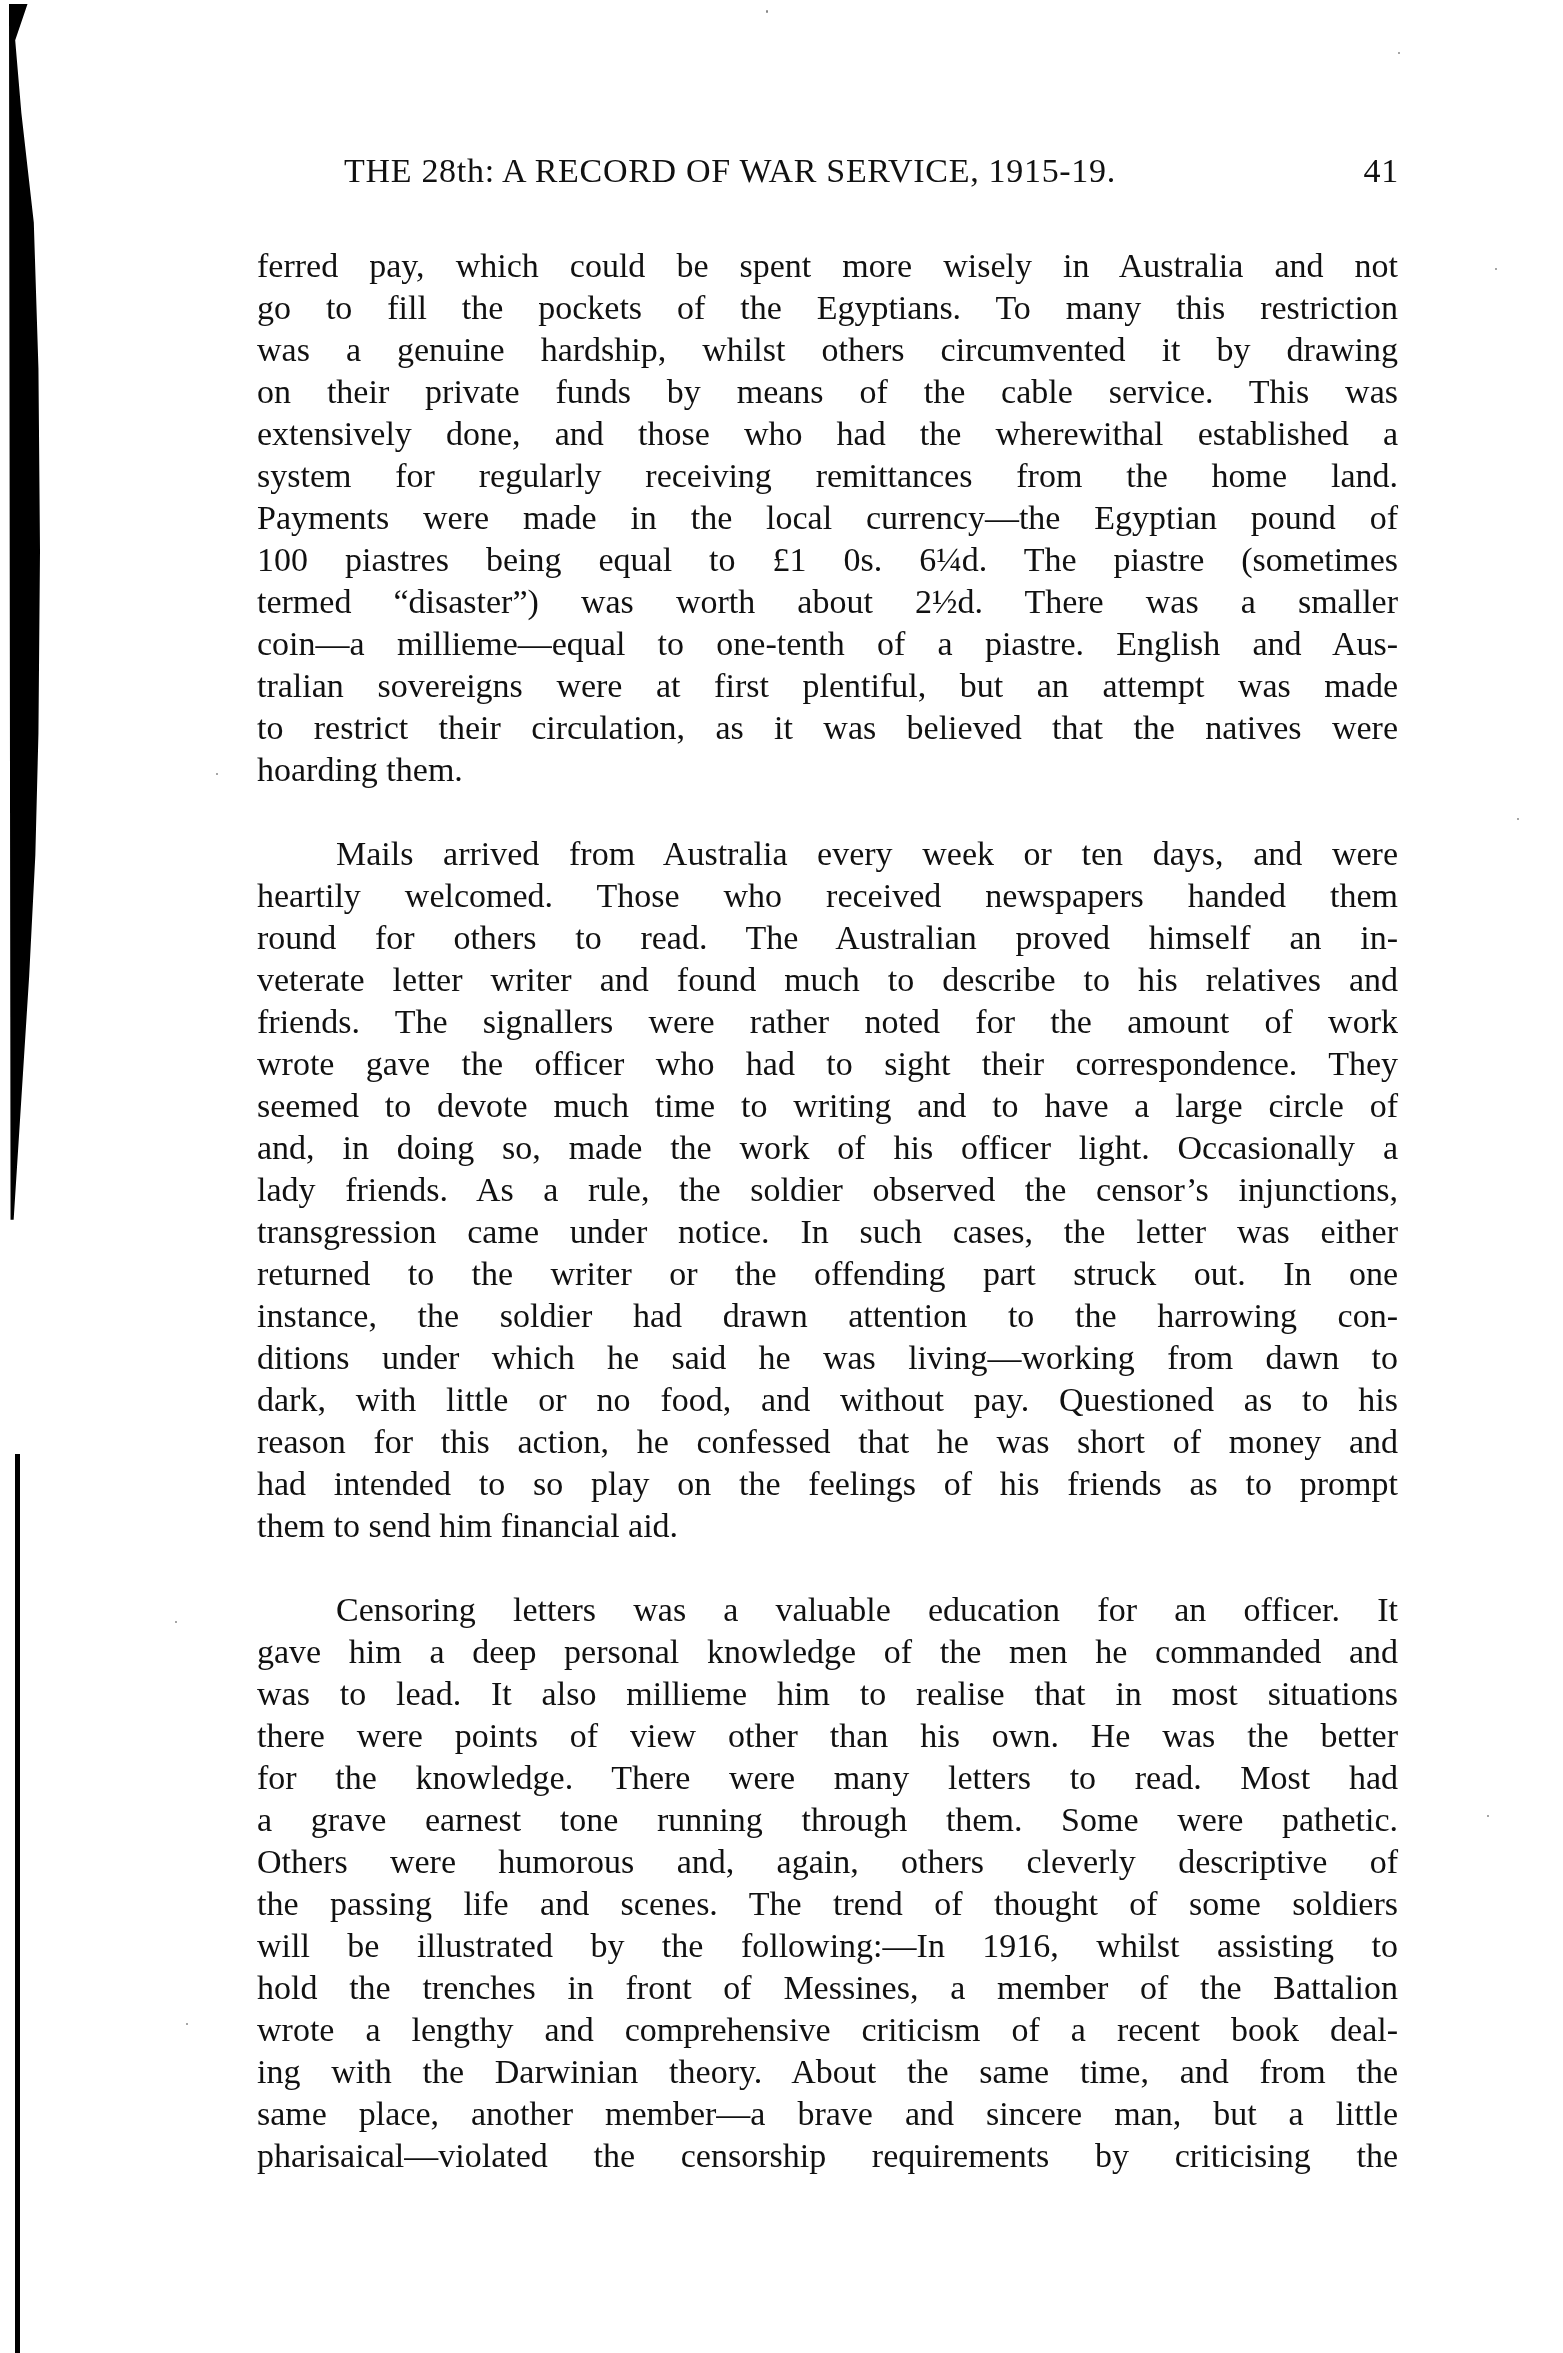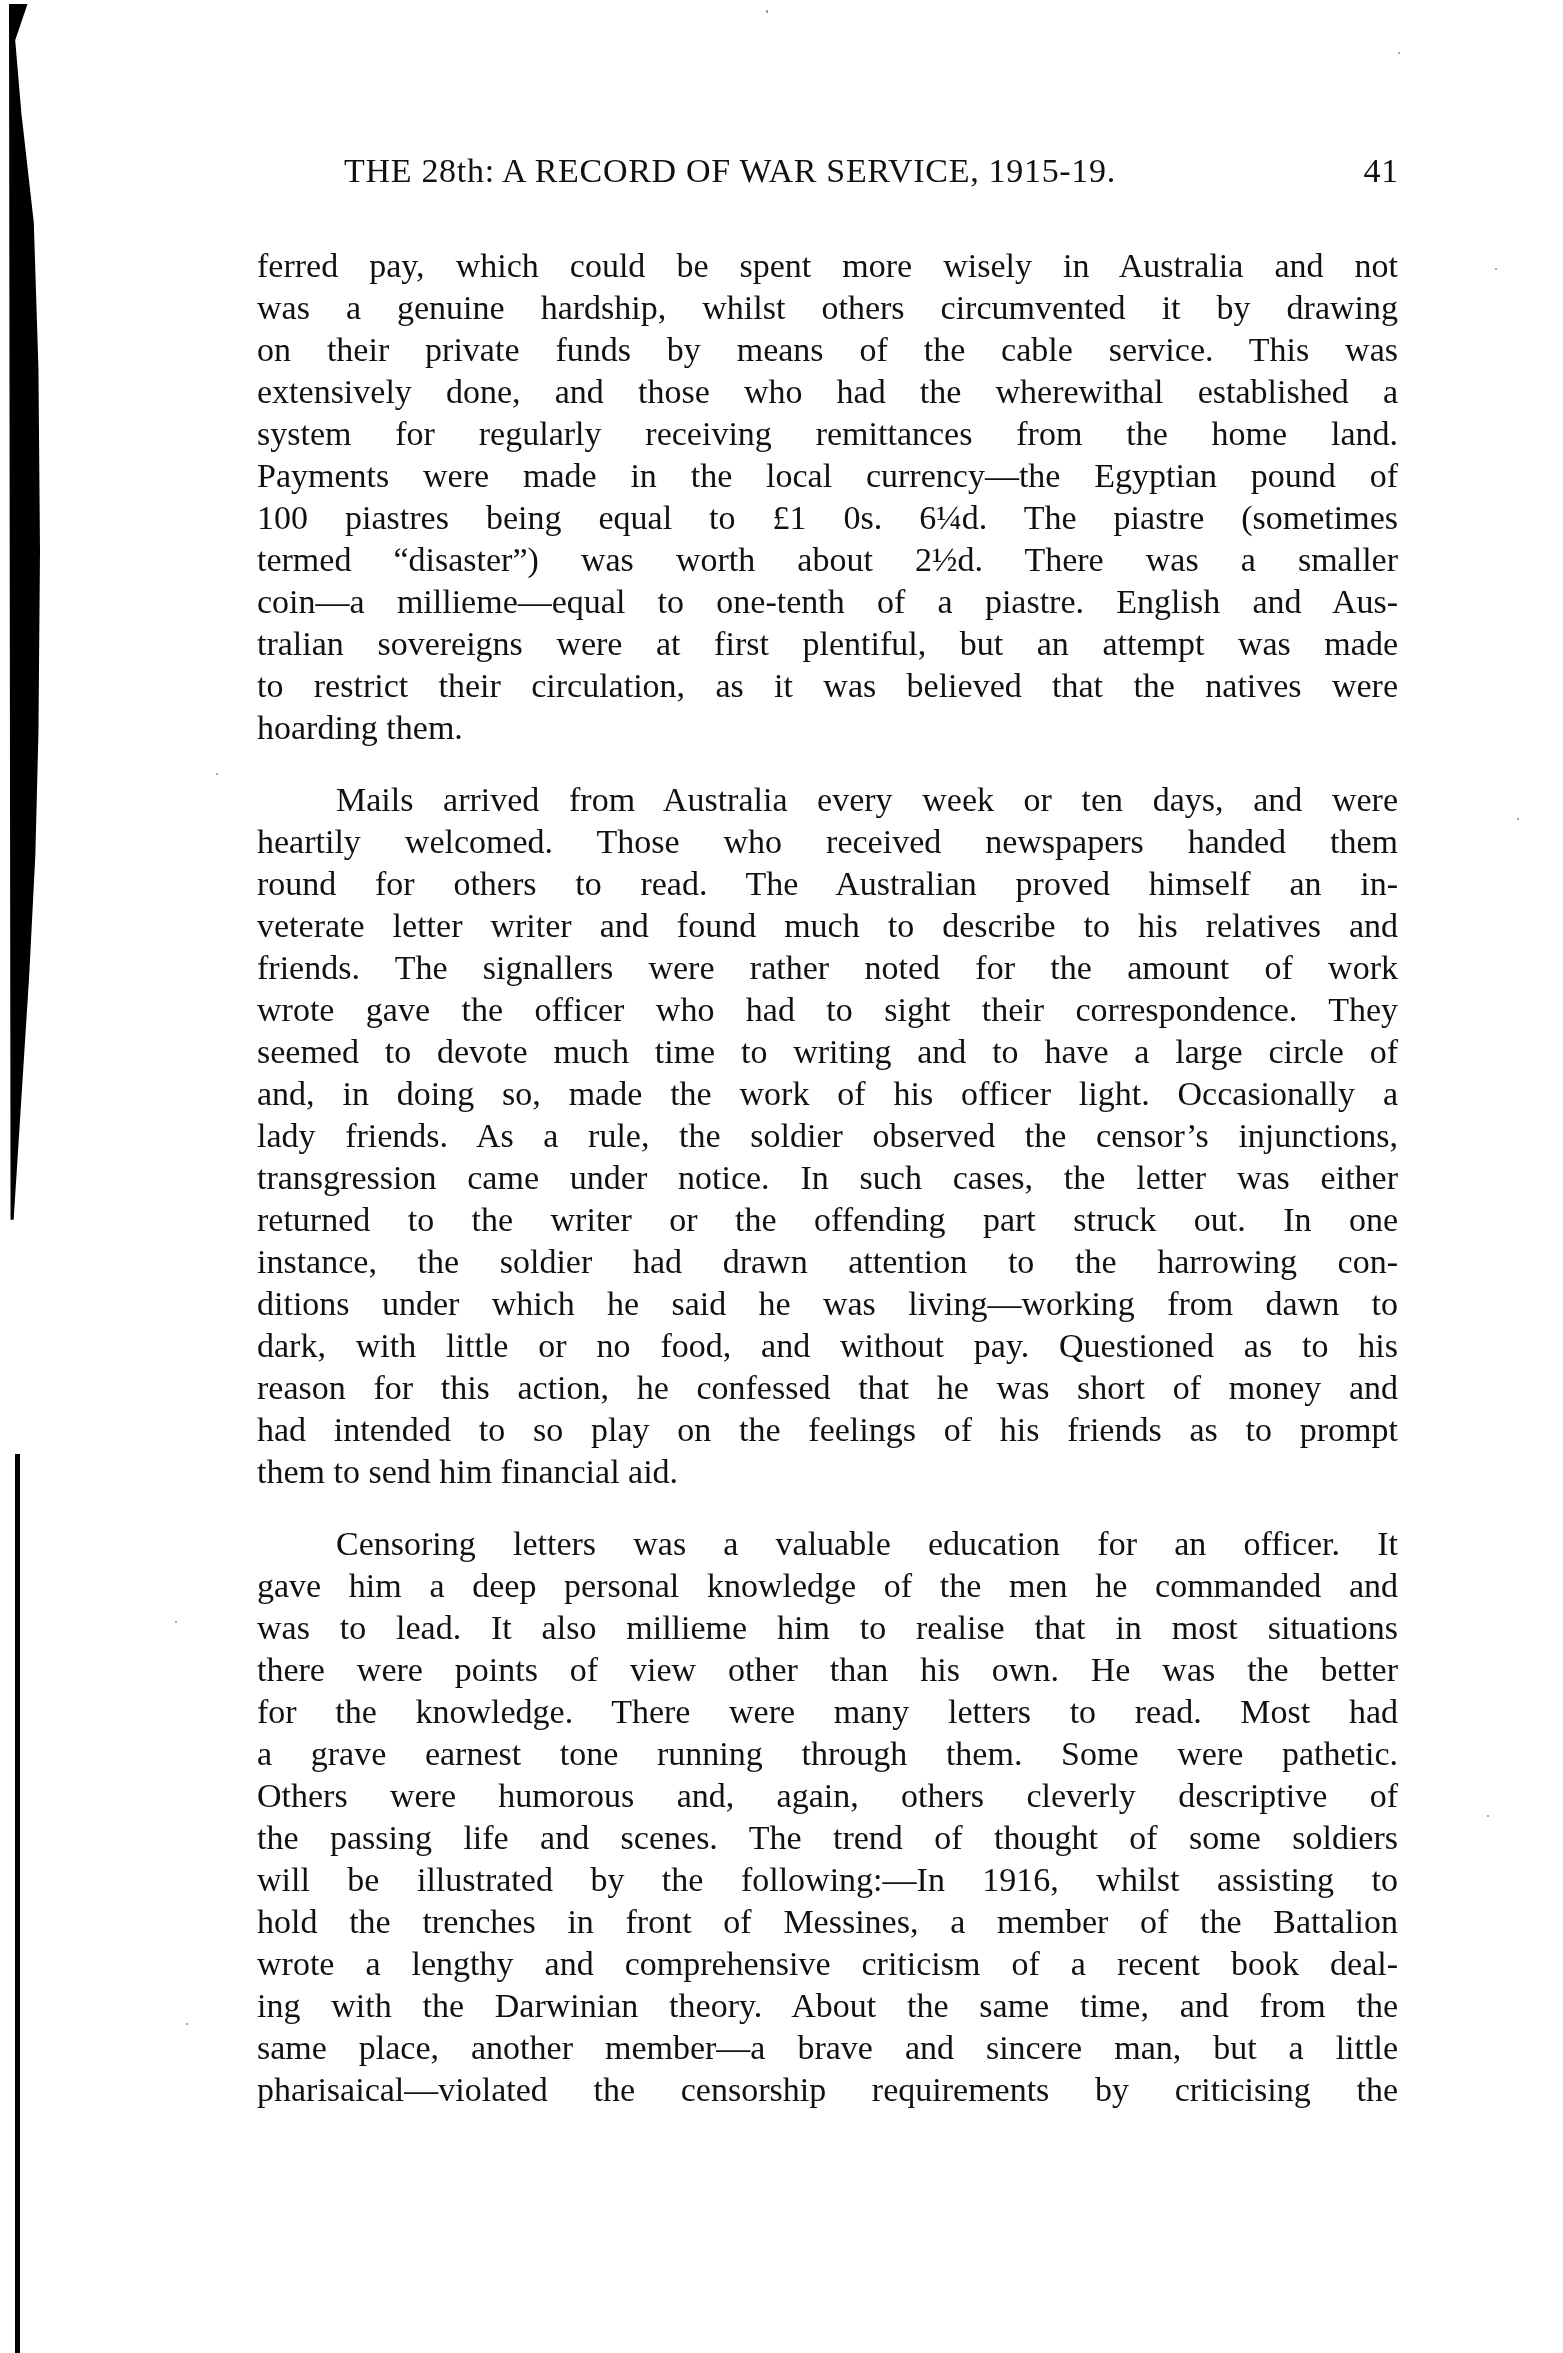--- a/index.html
+++ b/index.html
@@ -77,21 +77,21 @@
     .line.last {
       text-align-last: left;
     }
     .para-indent .line.first {
       padding-left: 79px;
     }
     .para {
       margin: 0;
     }
     .para + .para {
-      margin-top: 30px;
+      margin-top: 42px;
     }
     .speck {
       position: absolute;
       width: 2.2px;
       height: 2.2px;
       background: #888;
       border-radius: 50%;
     }
   </style>
 </head>
@@ -103,20 +103,21 @@
 
   <div class="running-head">
     <span class="running-title">THE 28th: A RECORD OF WAR SERVICE, 1915-19.</span>
     <span class="page-number">41</span>
   </div>
 
   <div class="body-text">
 
     <div class="para">
       <span class="line">ferred pay, which could be spent more wisely in Australia and not</span>
+      <span class="line">go to fill the pockets of the Egyptians.  To many this restriction</span>
       <span class="line">was a genuine hardship, whilst others circumvented it by drawing</span>
       <span class="line">on their private funds by means of the cable service.  This was</span>
       <span class="line">extensively done, and those who had the wherewithal established a</span>
       <span class="line">system for regularly receiving remittances from the home land.</span>
       <span class="line">Payments were made in the local currency—the Egyptian pound of</span>
       <span class="line">100 piastres being equal to £1 0s. 6¼d.  The piastre (sometimes</span>
       <span class="line">termed “disaster”) was worth about 2½d.  There was a smaller</span>
       <span class="line">coin—a millieme—equal to one-tenth of a piastre.  English and Aus-</span>
       <span class="line">tralian sovereigns were at first plentiful, but an attempt was made</span>
       <span class="line">to restrict their circulation, as it was believed that the natives were</span>

